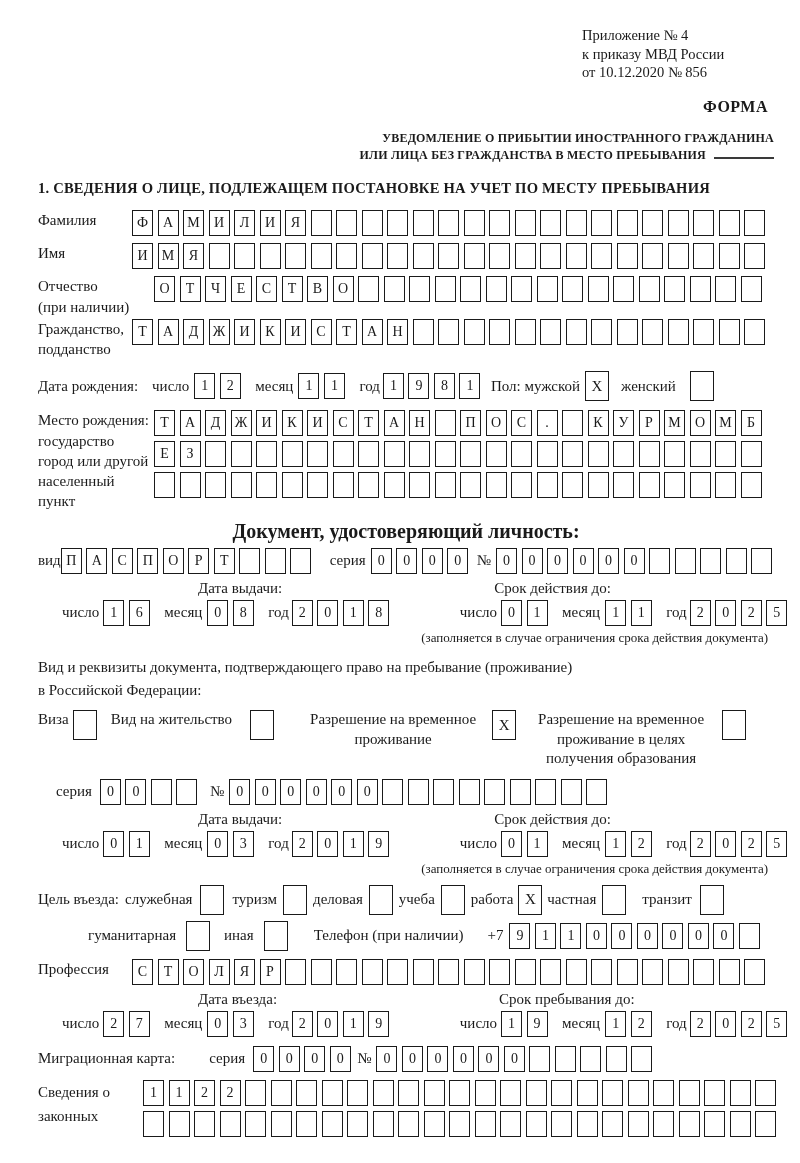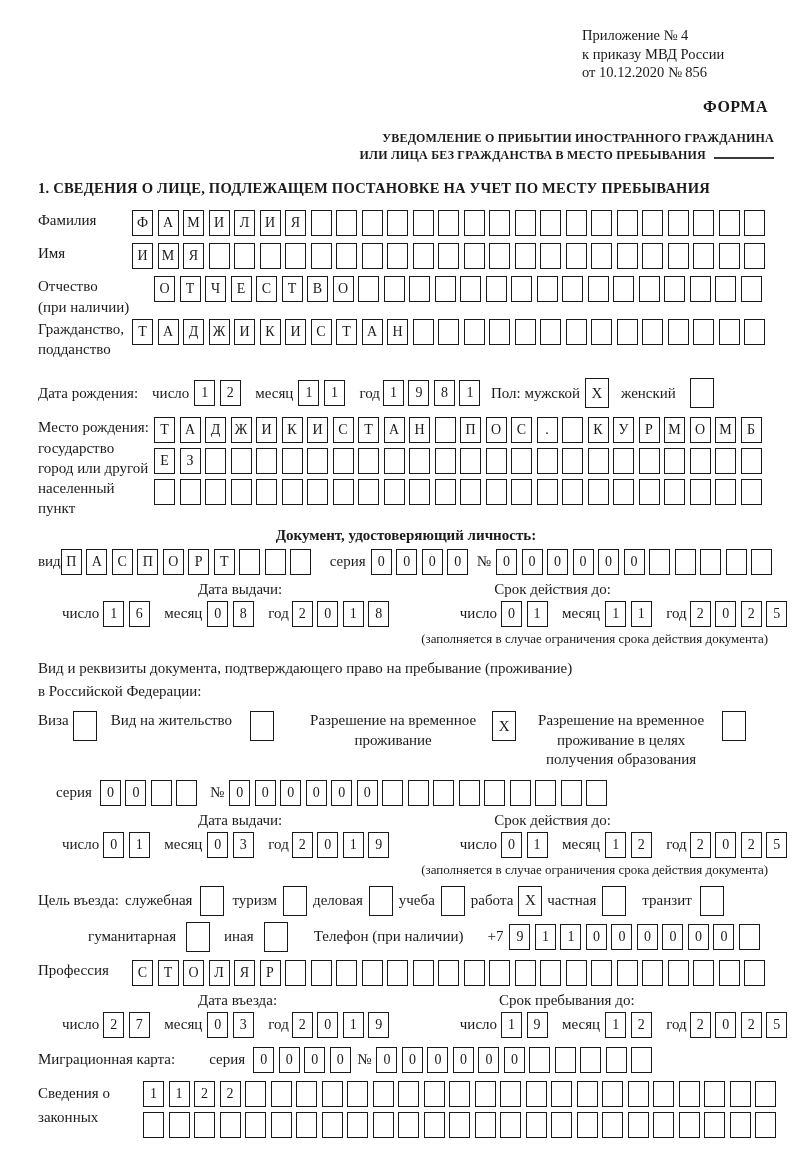--- a/index.html
+++ b/index.html
@@ -30,21 +30,21 @@
     font-size: 14px; line-height: 1;
   }
   .cbox {
     flex: none; width: 24px; height: 30px; border: 1.5px solid #1a1a1a;
     display: inline-flex; align-items: center; justify-content: center;
     font-size: 15px; background: #fff;
   }
   .inline { display: flex; align-items: center; }
   .dlbl { margin: 0 5px 0 10px; }
   .stack3 .cells { margin-bottom: 5px; }
-  .center-bold { text-align: center; font-weight: bold; font-size: 15px; margin-top: 8px; }
+  .center-bold { text-align: center; font-weight: bold; font-size: 20px; margin-top: 8px; }
   .dhdr { display: flex; margin-top: 6px; font-size: 15px; }
   .note { font-size: 13px; text-align: right; margin-top: 4px; padding-right: 6px; }
   .intro { margin-top: 10px; line-height: 1.55; }
   .opts { margin-top: 8px; align-items: flex-start; }
   .opt-lbl { line-height: 1.3; }
   .opt-multiline { text-align: center; line-height: 1.3; }
   .mt2 { margin-top: 2px; }
   .reps { margin-top: 8px; }
 </style>
 </head>
@@ -185,21 +185,21 @@
       <span class="cell"></span>
       <span class="cell"></span>
       <span class="cell"></span>
       <span class="cell"></span>
       <span class="cell"></span>
       <span class="cell"></span>
       <span class="cell"></span>
     </div>
 </div>
 
-<div class="row inline" style="margin-top:19px">
+<div class="row inline" style="margin-top:12px">
   <span>Дата рождения:</span>
   <span class="dlbl" style="margin-left:14px">число</span>
   <span class="cells">
       <span class="cell">1</span>
       <span class="cell">2</span>
     </span>
   <span class="dlbl">месяц</span>
   <span class="cells">
       <span class="cell">1</span>
       <span class="cell">1</span>

